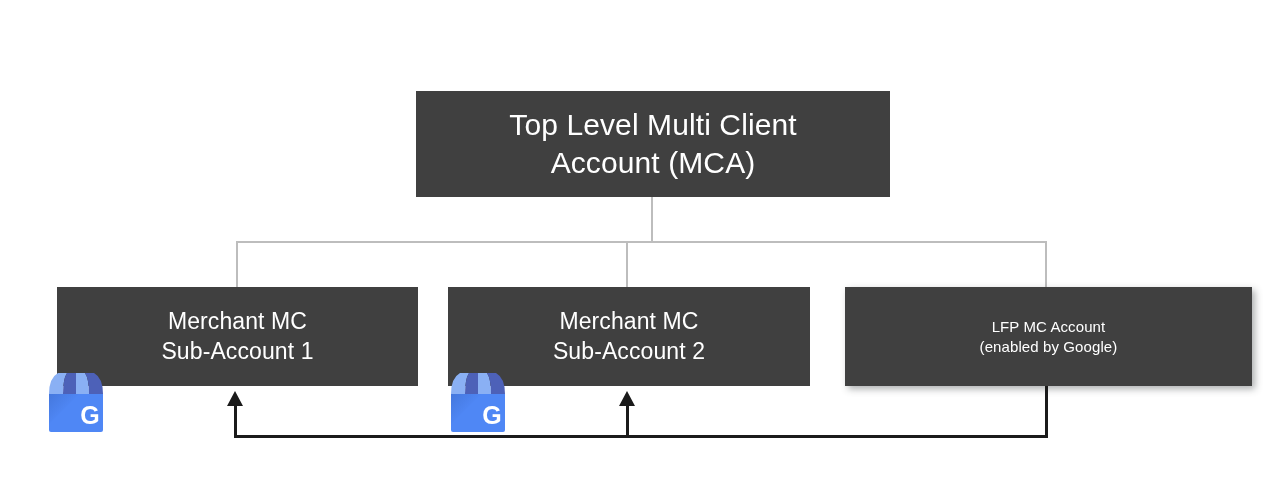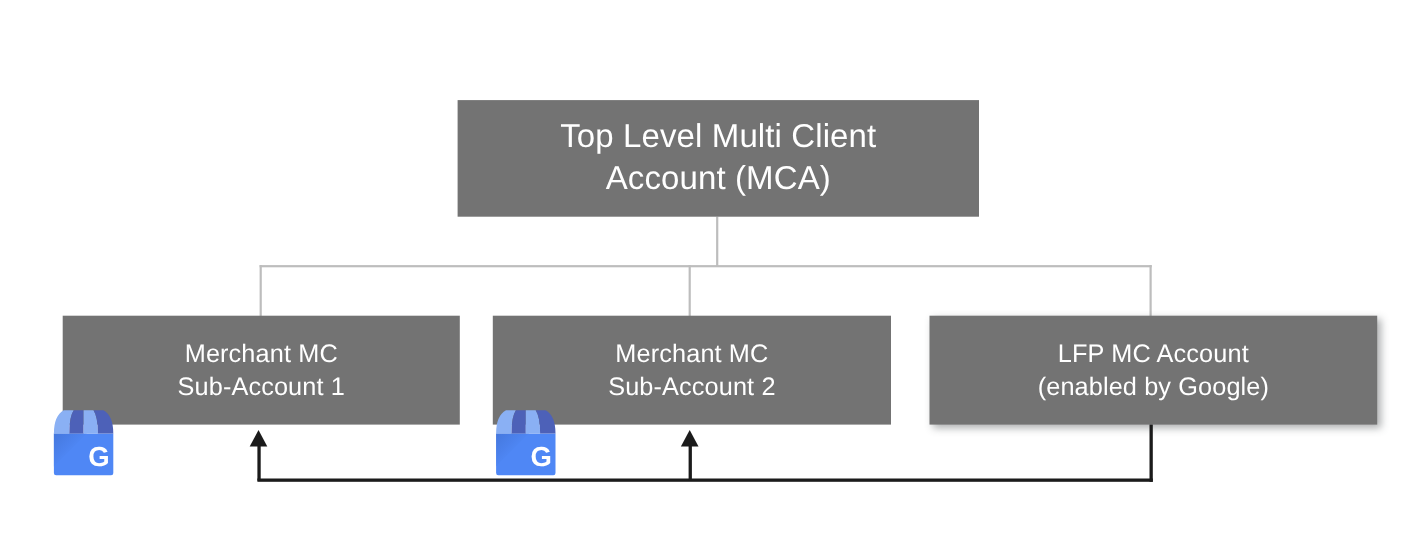--- a/index.html
+++ b/index.html
@@ -13,21 +13,21 @@
   #canvas {
     position: relative;
     width: 1286px;
     height: 501px;
     background: #ffffff;
     overflow: hidden;
   }
   .node {
     position: absolute;
     box-sizing: border-box;
-    background: #737373;
+    background: #404040;
     color: #ffffff;
     display: flex;
     align-items: center;
     justify-content: center;
     text-align: center;
     line-height: 1.28;
     letter-spacing: 0.1px;
   }
   .node .label {
     display: block;
@@ -53,21 +53,21 @@
     top: 287px;
     width: 362px;
     height: 99px;
     font-size: 23px;
   }
   #node-lfp {
     left: 845px;
     top: 287px;
     width: 407px;
     height: 99px;
-    font-size: 23px;
+    font-size: 15px;
     box-shadow: 3px 3px 7px rgba(60,64,67,0.42);
   }
 
   
   .conn {
     position: absolute;
     background: #bdbdbd;
   }
   #conn-mca-stem  { left: 651px; top: 197px; width: 2px;  height: 45px; }
   #conn-bus       { left: 236px; top: 241px; width: 811px; height: 2px; }

